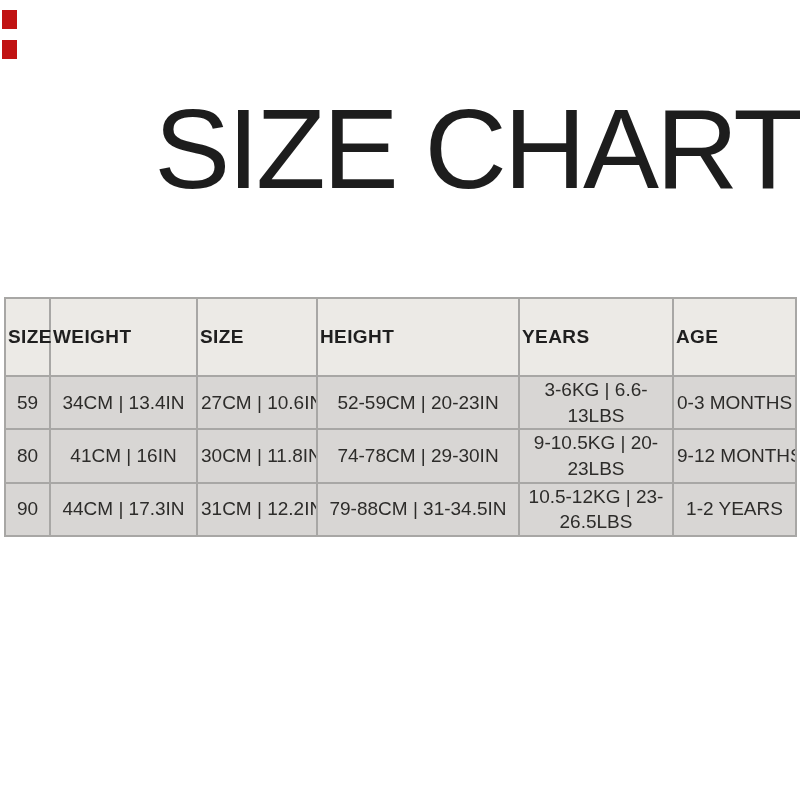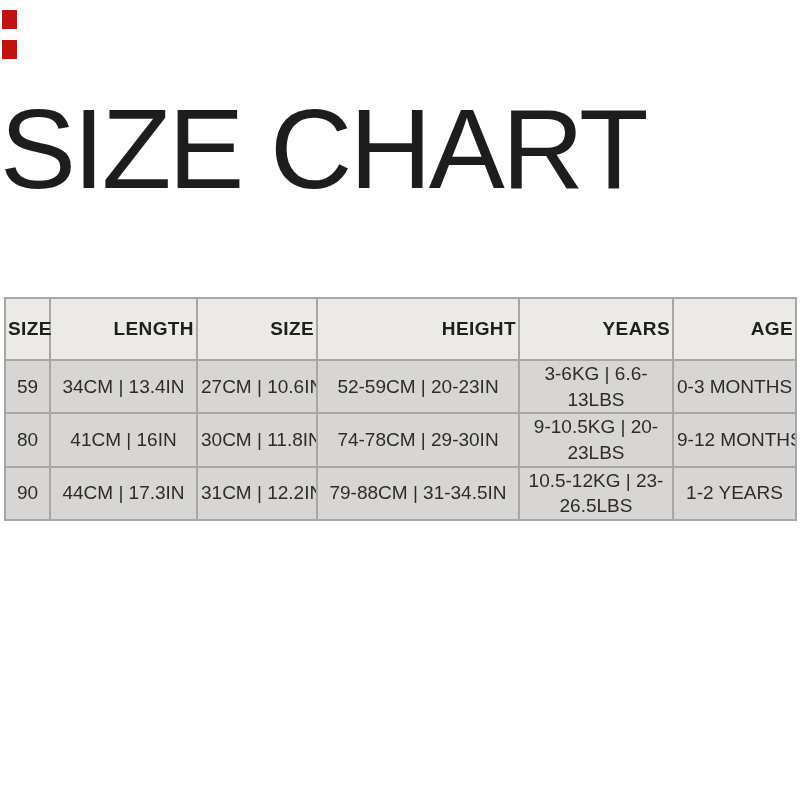--- a/index.html
+++ b/index.html
@@ -17,42 +17,42 @@
     font-family:"Liberation Sans", sans-serif;
   }
   .red-mark{
     position:absolute;left:2px;width:15px;height:19px;
     background:#c11212;
   }
   .red-mark.top{top:10px;}
   .red-mark.bottom{top:40px;}
   .page-title{
     position:absolute;top:92px;left:0;right:0;
-    text-align:left;white-space:nowrap;
+    text-align:right;white-space:nowrap;
     font-size:114px;line-height:1.0;font-weight:400;
     letter-spacing:-3px;color:var(--title-color);
   }
   table.size-table{
     position:absolute;left:4px;top:297px;width:791px;
     border-collapse:collapse;table-layout:fixed;
     border:2px solid var(--outer);
   }
   col.c-size{width:45px;}
   col.c-length{width:147px;}
   col.c-chest{width:120px;}
   col.c-height{width:202px;}
   col.c-weight{width:154px;}
   col.c-age{width:123px;}
   .size-table th{
     background:var(--header-bg);
     border:2px solid var(--grid);
     height:52px;
     font-size:19px;font-weight:bold;color:#1f1f1f;
-    letter-spacing:0.4px;text-align:right;vertical-align:middle;
-    white-space:nowrap;padding:4px 2px;
+    letter-spacing:0.4px;text-align:left;vertical-align:middle;
+    white-space:nowrap;padding:12px 2px;
   }
   .size-table td{
     background:var(--row-bg);
     border:2px solid var(--grid);
     height:51px;
     font-size:19px;color:var(--cell-text);
     text-align:center;vertical-align:middle;
     line-height:1.35;padding:0 3px;
     white-space:nowrap;overflow:hidden;
   }
@@ -71,21 +71,21 @@
     <col class="c-size">
       <col class="c-length">
       <col class="c-chest">
     <col class="c-height">
       <col class="c-weight">
       <col class="c-age">
   </colgroup>
   <thead>
     <tr>
         <th>SIZE</th>
-        <th>LENGTH</th>
+        <th>WEIGHT</th>
         <th>SIZE</th>
         <th>HEIGHT</th>
         <th>YEARS</th>
         <th>AGE</th>
       </tr>
   </thead>
   <tbody>
       <tr>
         <td>59</td>
         <td>34CM | 13.4IN</td>

